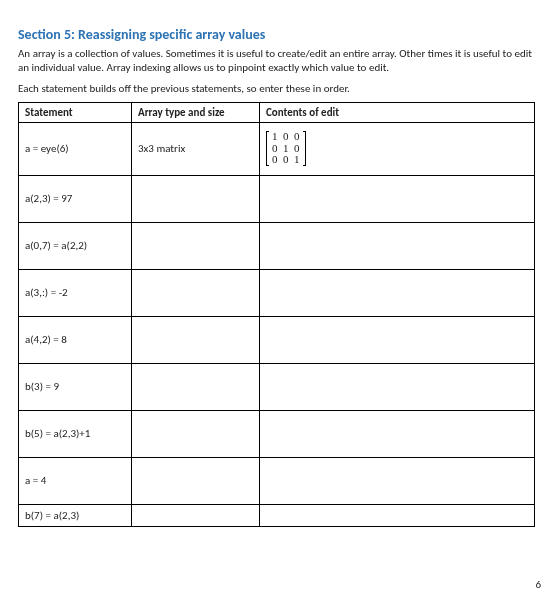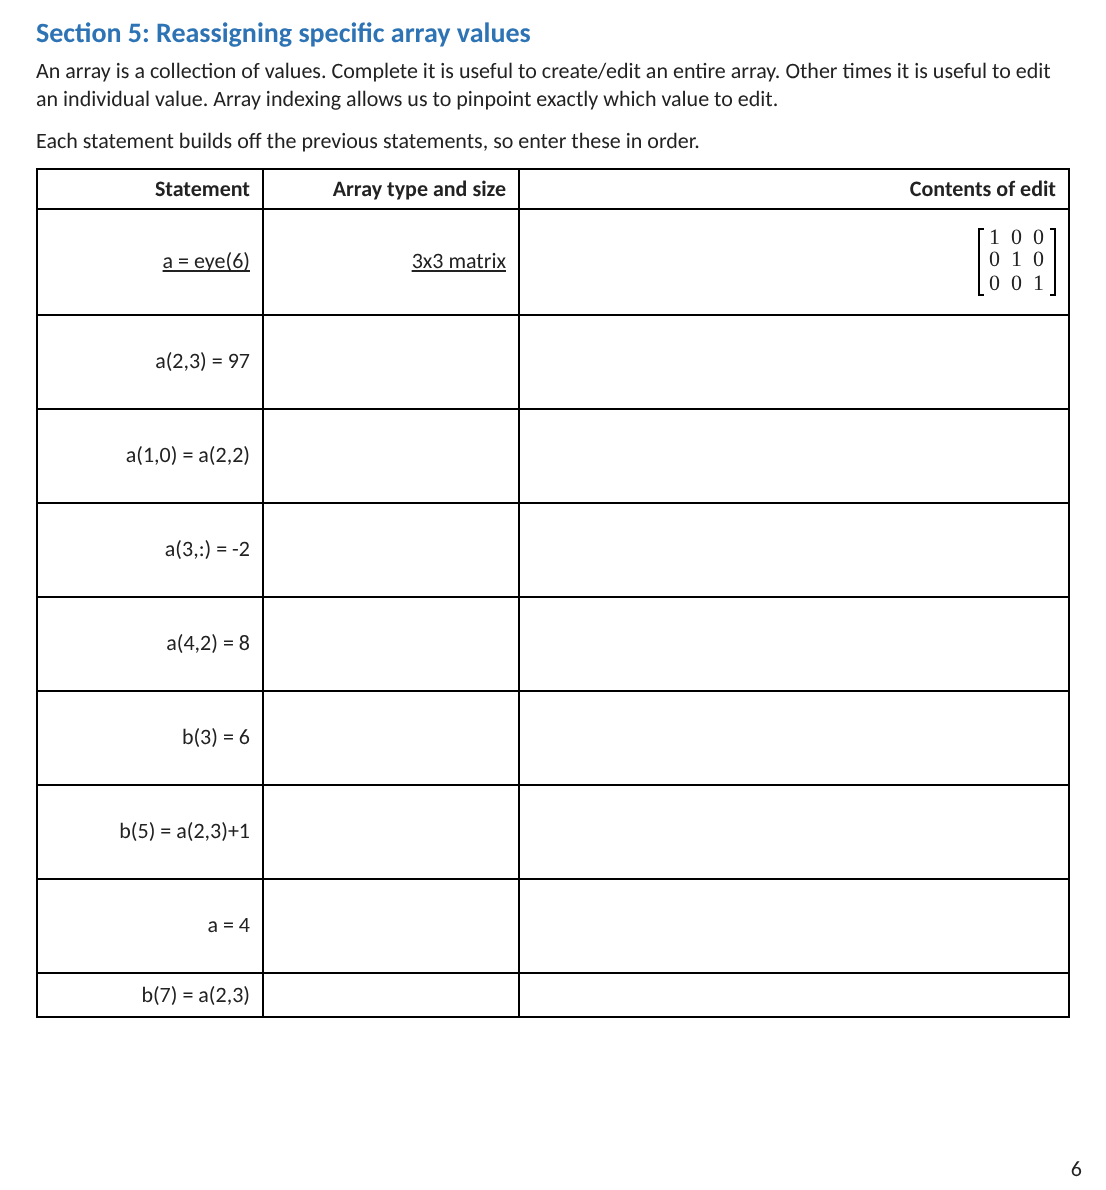--- a/index.html
+++ b/index.html
@@ -4,21 +4,21 @@
 <style>
   body {
     margin: 0;
     font-family: "Calibri", "Segoe UI", Arial, sans-serif;
     font-size: 11px;
     color: #222;
     background: #fff;
     width: 553px;
   }
   .page {
-    padding: 8px 18px 10px 18px;
+    padding: 26px 18px 10px 18px;
     box-sizing: border-box;
     position: relative;
     min-height: 595px;
   }
   h2.section-title {
     margin: 0 0 4px 0;
     color: #2e74b5;
     font-size: 14px;
     font-weight: 700;
   }
@@ -31,32 +31,32 @@
   .ul-word { text-decoration: underline; }
   table.grid {
     border-collapse: collapse;
     width: 100%;
     margin-top: 4px;
   }
   table.grid th, table.grid td {
     border: 1px solid #000;
     padding: 4px 6px;
     vertical-align: middle;
-    text-align: right;
+    text-align: left;
     font-size: 11px;
   }
   table.grid th {
     font-weight: 700;
     background: #fff;
     padding: 3px 6px;
   }
   .col-stmt { width: 100px; }
   .col-type { width: 115px; }
   .row-tall td { height: 38px; }
-  .row-first td { height: 44px; text-decoration: underline; }
+  .row-first td { height: 44px; }
   .matrix {
     font-family: "Cambria Math", "Times New Roman", serif;
     display: inline-block;
     white-space: pre;
     border-left: 1px solid #000;
     border-right: 1px solid #000;
     padding: 0 5px;
     line-height: 1.05;
     position: relative;
   }
@@ -78,21 +78,21 @@
     font-size: 11px;
   }
 </style>
 </head>
 <body>
 
 <div class="page">
 
   <h2 class="section-title">Section 5: Reassigning specific array values</h2>
 
-  <p>An array is a collection of values. Complete it is useful to create/edit an entire array. Other times it is useful to edit an individual value. Array indexing allows us to pinpoint exactly which value to edit.</p>
+  <p>An array is a collection of values. Sometimes it is useful to create/edit an entire array. Other times it is useful to edit an individual value. Array indexing allows us to pinpoint exactly which value to edit.</p>
 
 
 
   <p>Each statement builds off the previous statements, so enter these in order.</p>
 
   <table class="grid">
     <thead>
       <tr>
         <th class="col-stmt">Statement</th>
         <th class="col-type">Array type and size</th>
@@ -108,36 +108,36 @@
 0  1  0
 0  0  1<span class="tl"></span><span class="bl"></span></span>
         </td>
       </tr>
       <tr class="row-tall">
         <td>a(2,3) = 97</td>
         <td></td>
         <td></td>
       </tr>
       <tr class="row-tall">
-        <td>a(1,0) = a(2,2)</td>
+        <td>a(0,7) = a(2,2)</td>
         <td></td>
         <td></td>
       </tr>
       <tr class="row-tall">
         <td>a(3,:) = -2</td>
         <td></td>
         <td></td>
       </tr>
       <tr class="row-tall">
         <td>a(4,2) = 8</td>
         <td></td>
         <td></td>
       </tr>
       <tr class="row-tall">
-        <td>b(3) = 6</td>
+        <td>b(3) = 9</td>
         <td></td>
         <td></td>
       </tr>
       <tr class="row-tall">
         <td>b(5) = a(2,3)+1</td>
         <td></td>
         <td></td>
       </tr>
       <tr class="row-tall">
         <td>a = 4</td>

